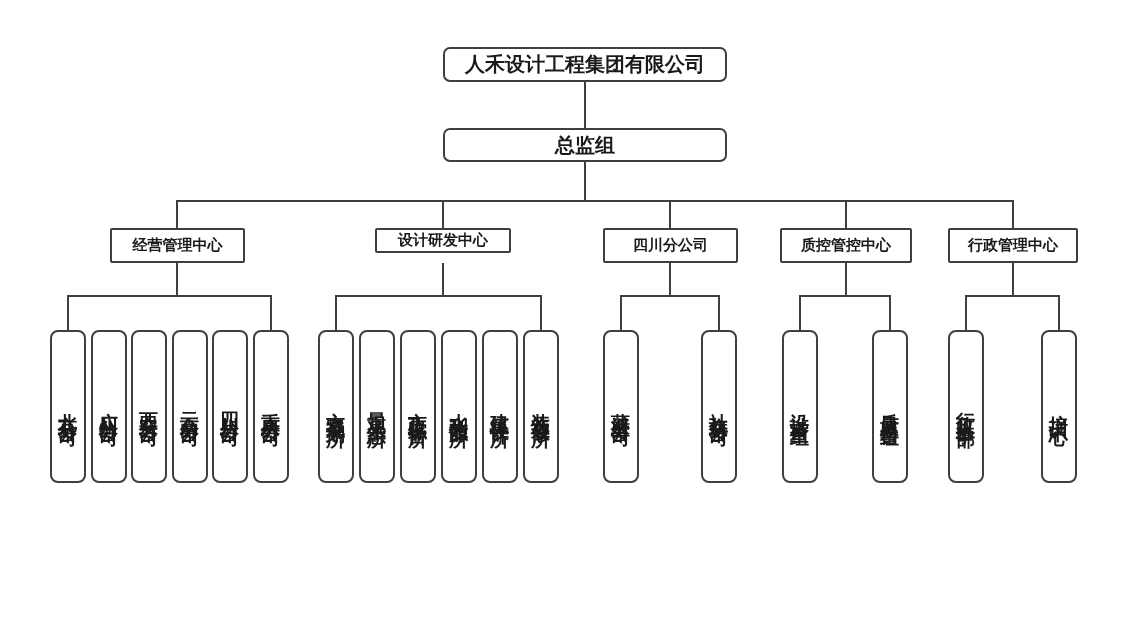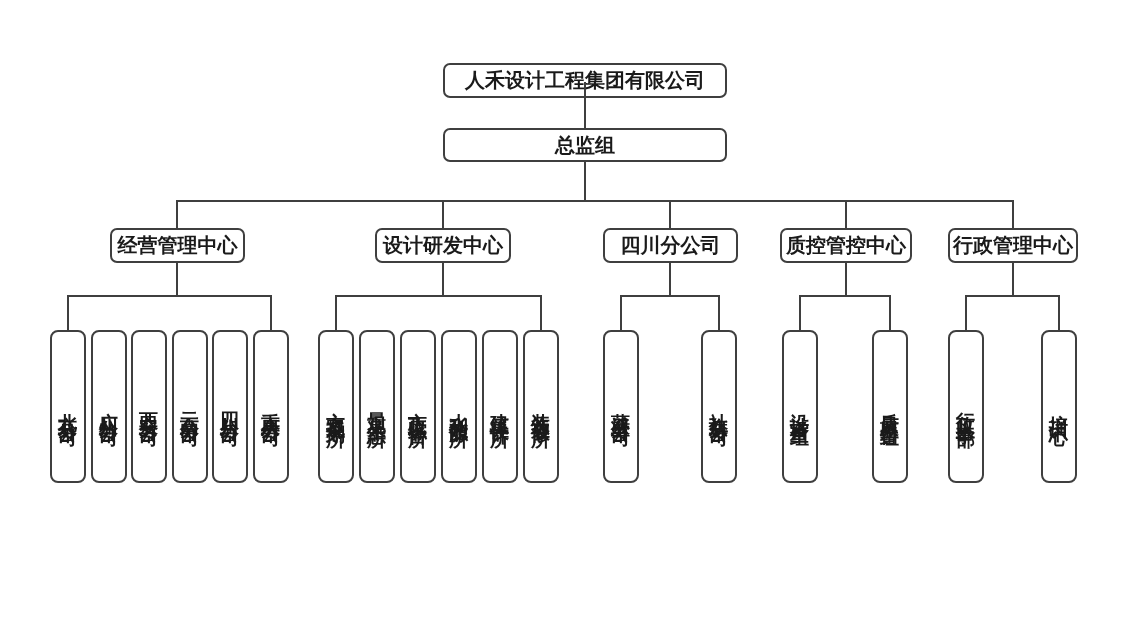--- a/index.html
+++ b/index.html
@@ -21,23 +21,23 @@
     border:2px solid #3f3f3f;
     border-radius:8px;
     display:flex;
     align-items:center;
     justify-content:center;
     color:#1a1a1a;
     font-weight:600;
     text-align:center;
     white-space:nowrap;
   }
-  .h1{font-size:20px;border-radius:7px;margin-top:16px;}
+  .h1{font-size:20px;border-radius:7px;}
   .h2{font-size:20px;border-radius:7px;}
-  .center{font-size:20px;border-radius:7px;}
+  .center{font-size:15px;border-radius:2px;}
   .leaf{
     writing-mode:vertical-rl;
     text-orientation:upright;
     font-size:19px;
     letter-spacing:4px;
     white-space:normal;
     line-height:1;
   }
   .line{
     position:absolute;
@@ -61,21 +61,21 @@
 
   <div class="line h" style="left:176px;top:200px;width:838px;"></div>
 
   <div class="line v" style="left:176px;top:200px;height:28px;"></div>
   <div class="line v" style="left:442px;top:200px;height:28px;"></div>
   <div class="line v" style="left:669px;top:200px;height:28px;"></div>
   <div class="line v" style="left:845px;top:200px;height:28px;"></div>
   <div class="line v" style="left:1012px;top:200px;height:28px;"></div>
 
   <div class="node center" style="left:110px;top:228px;width:135px;height:35px;">经营管理中心</div>
-  <div class="node center" style="left:375px;top:228px;width:136px;height:35px;">设计研发中心</div>
+  <div class="node center" style="left:375px;top:228px;width:136px;height:25px;">设计研发中心</div>
   <div class="node center" style="left:603px;top:228px;width:135px;height:35px;">四川分公司</div>
   <div class="node center" style="left:780px;top:228px;width:132px;height:35px;text-align:center;">质控管控中心</div>
   <div class="node center" style="left:948px;top:228px;width:130px;height:35px;">行政管理中心</div>
 
   <div class="line v" style="left:176px;top:263px;height:32px;"></div>
   <div class="line h" style="left:67px;top:295px;width:205px;"></div>
   <div class="line v" style="left:67px;top:295px;height:35px;"></div>
   <div class="line v" style="left:270px;top:295px;height:35px;"></div>
 
   <div class="line v" style="left:442px;top:263px;height:32px;"></div>

